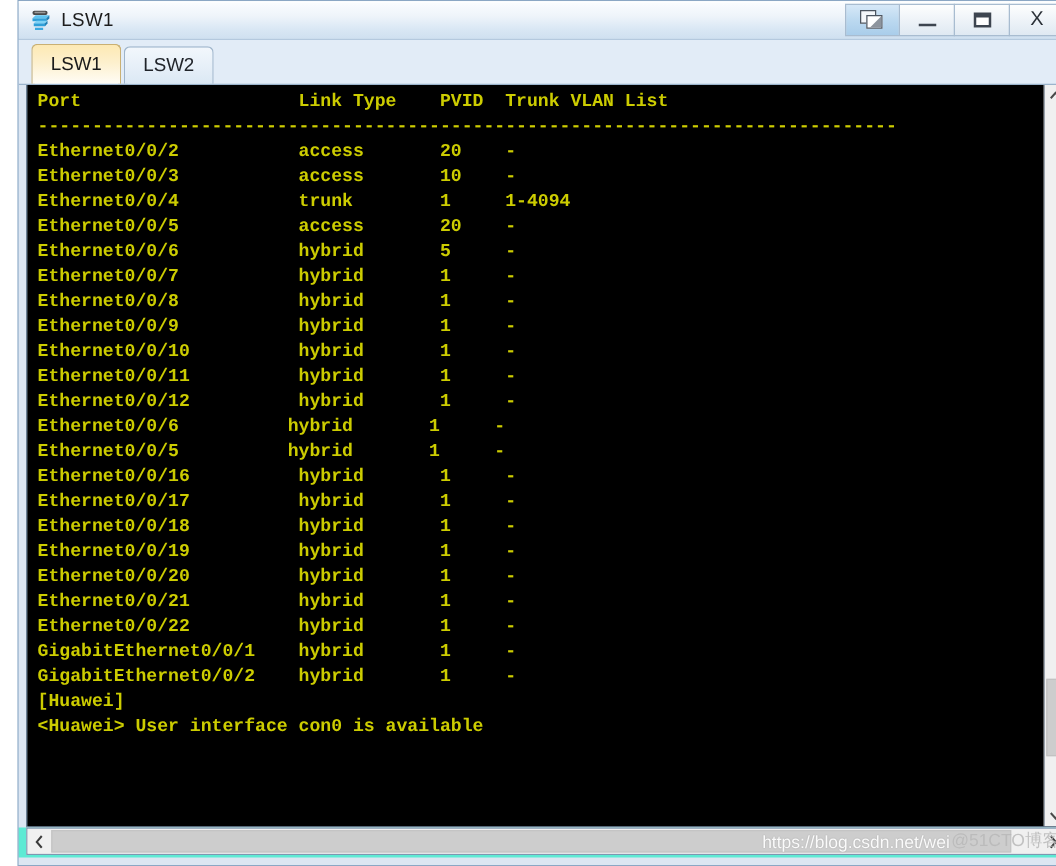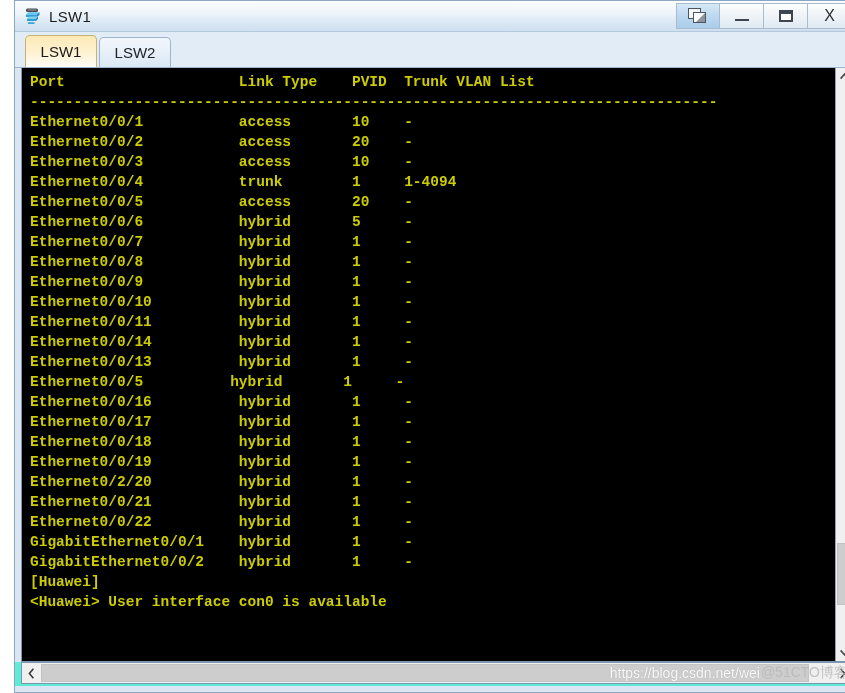--- a/index.html
+++ b/index.html
@@ -364,39 +364,38 @@
     </div>
   </div>
 
   <div id="terminal-wrap">
     <div id="terminal-outer">
 
       <div id="console" style="color: rgb(204, 204, 0); background: rgb(0, 0, 0);">
 
       <div class="crow">Port                    Link Type    PVID  Trunk VLAN List</div>
           <div class="crow">-------------------------------------------------------------------------------</div>
-          <div class="crow">Ethernet0/0/1           access       10    -</div>
           <div class="crow">Ethernet0/0/2           access       20    -</div>
           <div class="crow">Ethernet0/0/3           access       10    -</div>
           <div class="crow">Ethernet0/0/4           trunk        1     1-4094</div>
           <div class="crow">Ethernet0/0/5           access       20    -</div>
           <div class="crow">Ethernet0/0/6           hybrid       5     -</div>
           <div class="crow">Ethernet0/0/7           hybrid       1     -</div>
           <div class="crow">Ethernet0/0/8           hybrid       1     -</div>
           <div class="crow">Ethernet0/0/9           hybrid       1     -</div>
           <div class="crow">Ethernet0/0/10          hybrid       1     -</div>
           <div class="crow">Ethernet0/0/11          hybrid       1     -</div>
-          <div class="crow">Ethernet0/0/14          hybrid       1     -</div>
-          <div class="crow">Ethernet0/0/13          hybrid       1     -</div>
+          <div class="crow">Ethernet0/0/12          hybrid       1     -</div>
+          <div class="crow">Ethernet0/0/6          hybrid       1     -</div>
           <div class="crow">Ethernet0/0/5          hybrid       1     -</div>
           <div class="crow">Ethernet0/0/16          hybrid       1     -</div>
           <div class="crow">Ethernet0/0/17          hybrid       1     -</div>
           <div class="crow">Ethernet0/0/18          hybrid       1     -</div>
           <div class="crow">Ethernet0/0/19          hybrid       1     -</div>
-          <div class="crow">Ethernet0/2/20          hybrid       1     -</div>
+          <div class="crow">Ethernet0/0/20          hybrid       1     -</div>
           <div class="crow">Ethernet0/0/21          hybrid       1     -</div>
           <div class="crow">Ethernet0/0/22          hybrid       1     -</div>
           <div class="crow">GigabitEthernet0/0/1    hybrid       1     -</div>
           <div class="crow">GigabitEthernet0/0/2    hybrid       1     -</div>
           <div class="crow">[Huawei]</div>
           <div class="crow">&lt;Huawei&gt; User interface con0 is available</div>
         </div>
 
       <div id="vscroll">
         <div class="vs-arrow">

